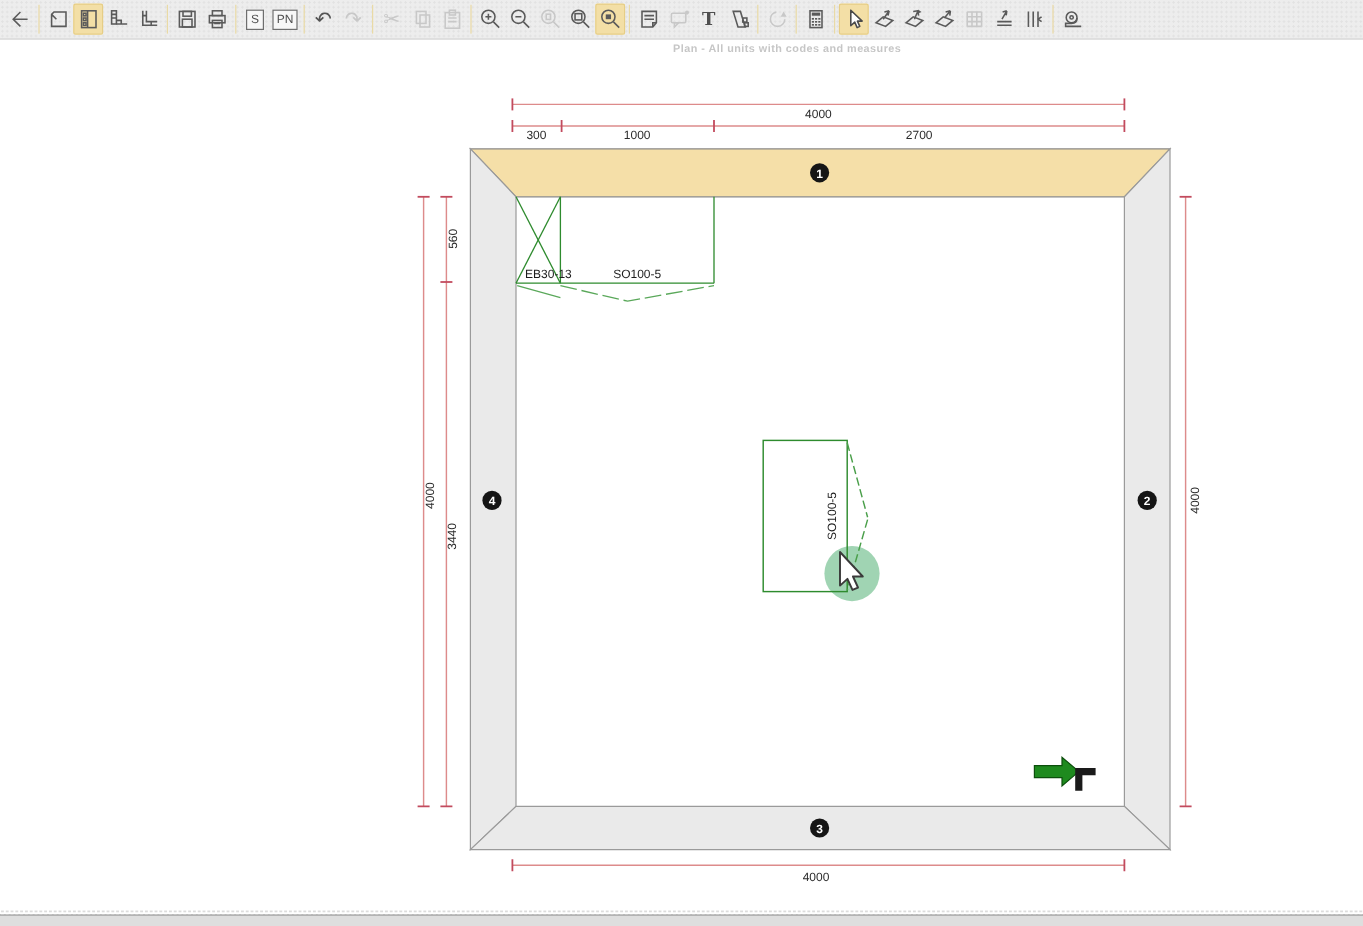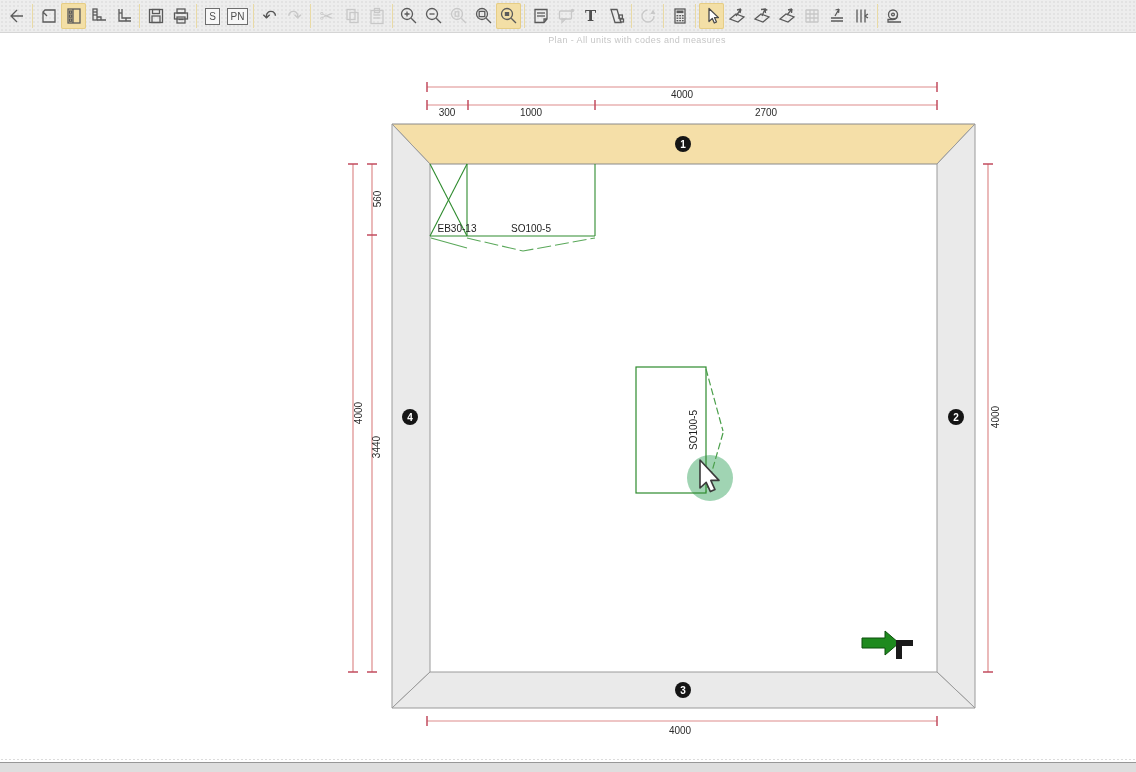--- a/index.html
+++ b/index.html
@@ -22,22 +22,22 @@
   svg.ic{display:block;}
   .ic .en{stroke:#5a5a5a;fill:none;stroke-width:1.3;}
   .ic .enf{fill:#5a5a5a;stroke:none;}
   .ic .dis{stroke:#c8c8c8;fill:none;stroke-width:1.3;}
   .ic .disf{fill:#c8c8c8;stroke:none;}
   .sbox{border:1px solid #6e6e6e;color:#4f4f4f;font-size:10px;height:15px;line-height:15px;
     padding:0 3px;background:#f7f7f7;}
   .tletter{font-family:"DejaVu Serif", serif;font-size:15px;font-weight:bold;color:#4f4f4f;}
 
   
-  .subtitle{position:absolute;top:35px;left:637px;transform:translateX(-50%);
-    font-size:9px;color:#c6c6c6;letter-spacing:.4px;white-space:nowrap;z-index:5;}
+  .subtitle{position:absolute;top:35px;left:656px;transform:translateX(-50%);
+    font-size:9px;color:#c6c6c6;letter-spacing:.4px;white-space:nowrap;z-index:5;font-weight:bold;}
 
   
   .plan-svg{position:absolute;left:0;top:0;z-index:1;}
   .plan-svg text{font-family:"Liberation Sans", sans-serif;}
   .dimtxt{font-size:10px;fill:#2b2b2b;}
   .unittxt{font-size:10px;fill:#1d1d1d;}
   .badgetxt{font-size:10px;font-weight:bold;fill:#ffffff;}
 
   
   .statusbar{position:absolute;left:0;bottom:0;width:1136px;height:9px;

